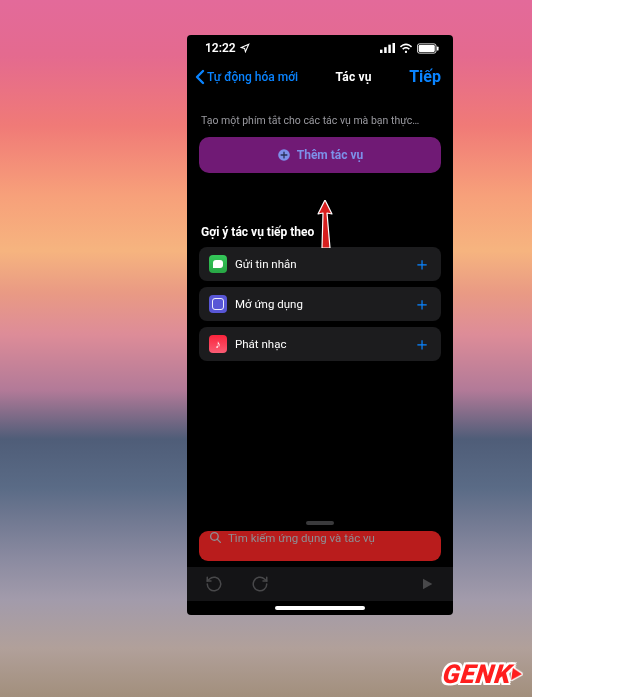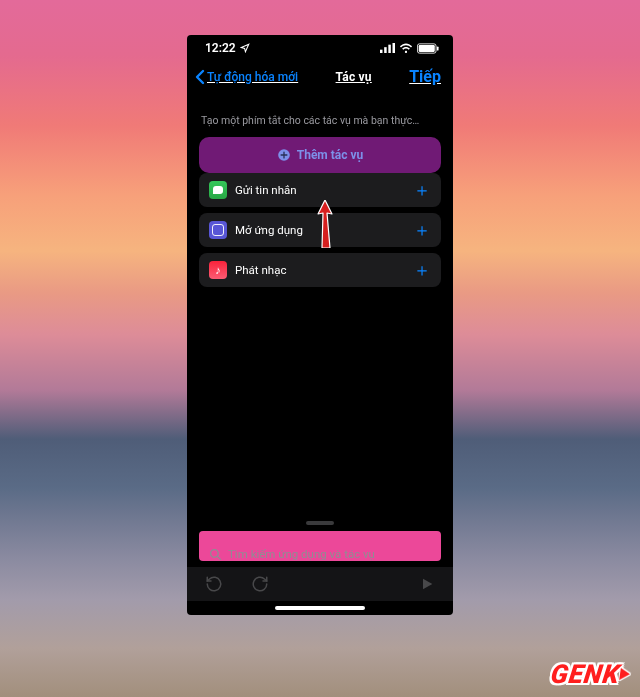--- a/index.html
+++ b/index.html
@@ -1,19 +1,19 @@
 <!DOCTYPE html>
 <html><head>
 <meta charset="utf-8">
 <style>
   * { margin: 0; padding: 0; box-sizing: border-box; font-family: -apple-system, BlinkMacSystemFont, "Segoe UI", Roboto, Helvetica, Arial, sans-serif; }
   html, body { width: 640px; height: 697px; overflow: hidden; }
 
   .bg {
-    width: 640px; height: 697px; position: relative;
+    width: 532px; height: 697px; position: relative;
     background:
       linear-gradient(to bottom,
         #e36a9a 0%, #e46a8f 8%, #f07a77 18%, #f7a07a 28%, #f6b47f 36%,
         #e99a84 42%, #dd8c98 48%, #b27a98 56%, #4f5d78 63%, #5a6b86 70%,
         #6e7790 74%, #8a8aa0 80%, #a29bab 86%, #b1a09a 93%, #a28f7c 100%);
   }
 
   .phone {
     position: absolute;
     left: 187px; top: 35px;
@@ -27,21 +27,21 @@
   .status-bar {
     height: 26px; display: flex; align-items: center; justify-content: space-between;
     padding: 0 14px 0 18px; color: #fff; font-size: 12px; font-weight: 600;
   }
   .status-left { display: flex; align-items: center; gap: 4px; }
   .status-right { display: flex; align-items: center; gap: 4px; }
   .status-right svg { display:block; }
 
   .nav-bar {
     display: flex; align-items: center; justify-content: space-between;
-    padding: 6px 12px 8px 8px; color: #fff; font-size: 12px; text-decoration: underline;
+    padding: 6px 12px 8px 8px; color: #fff; font-size: 12px;
   }
   .nav-left { display: flex; align-items: center; gap: 2px; color: #0a84ff; font-weight: 500; font-size: 12px; cursor:pointer;}
   .nav-left svg { display:block; }
   .nav-title { font-weight: 700; font-size: 12px; letter-spacing: .2px; }
   .nav-right { color: #0a84ff; font-weight: 700; font-size: 16px; cursor:pointer;}
 
   .content { flex: 1; padding: 4px 12px 0 12px; display:flex; flex-direction:column; position:relative;}
   .hint { color: #9a9aa0; font-size: 10.5px; margin: 16px 0 10px 2px; white-space: nowrap; overflow:hidden; text-overflow: ellipsis;}
   .add-btn {
     background: #701a75; color: #7d90e9; border-radius: 10px;
@@ -55,22 +55,22 @@
     background:#1c1c1e; border-radius:8px; height:34px;
     display:flex; align-items:center; padding:0 10px; gap:8px; margin-bottom:6px; cursor:pointer;
   }
   .sug-item .app-icon { width:18px; height:18px; border-radius:4px; flex:none;}
   .sug-item .label { flex:1; color:#fff; font-size:11.5px; font-weight:400;}
   .sug-item .plus { color:#0a84ff; font-size:18px; font-weight:400; line-height:1; }
 
   .bottom-area { margin-top:auto; }
   .grabber { width:28px; height:4px; border-radius:2px; background:#3a3a3c; margin: 0 auto 6px auto;}
   .search {
-    background:#ec4899; border-radius:4px; height:30px;
-    display:flex; align-items:flex-end; gap:6px; padding:0 10px;
+    background:#b91c1c; border-radius:9px; height:30px;
+    display:flex; align-items:flex-start; gap:6px; padding:0 10px;
   }
   .search svg { flex:none; }
   .search input {
     flex:1; background:transparent; border:none; outline:none; color:#fff;
     font-size:11.5px; font-family:inherit;
   }
   .search input::placeholder { color:#8e8e93; }
 
   .toolbar {
     height:34px; background:#141416; margin:0 -12px; display:flex; align-items:center;
@@ -151,20 +151,21 @@
       <div class="hint">Tạo một phím tắt cho các tác vụ mà bạn thực…</div>
 
       <div class="add-btn">
         <svg class="plus-circle" viewBox="0 0 24 24" fill="#7d90e9">
             <circle cx="12" cy="12" r="10"></circle>
             <path d="M12 7v10M7 12h10" stroke="#273056" stroke-width="2.2" stroke-linecap="round"></path>
           </svg>
         <span>Thêm tác vụ</span>
       </div>
 
+      <div class="section-title">Gợi ý tác vụ tiếp theo</div>
 
       <div class="sug-item">
         <div class="app-icon app-messages"></div>
         <div class="label">Gửi tin nhắn</div>
         <div class="plus">＋</div>
       </div>
       <div class="sug-item">
         <div class="app-icon app-shortcuts"></div>
         <div class="label">Mở ứng dụng</div>
         <div class="plus">＋</div>

